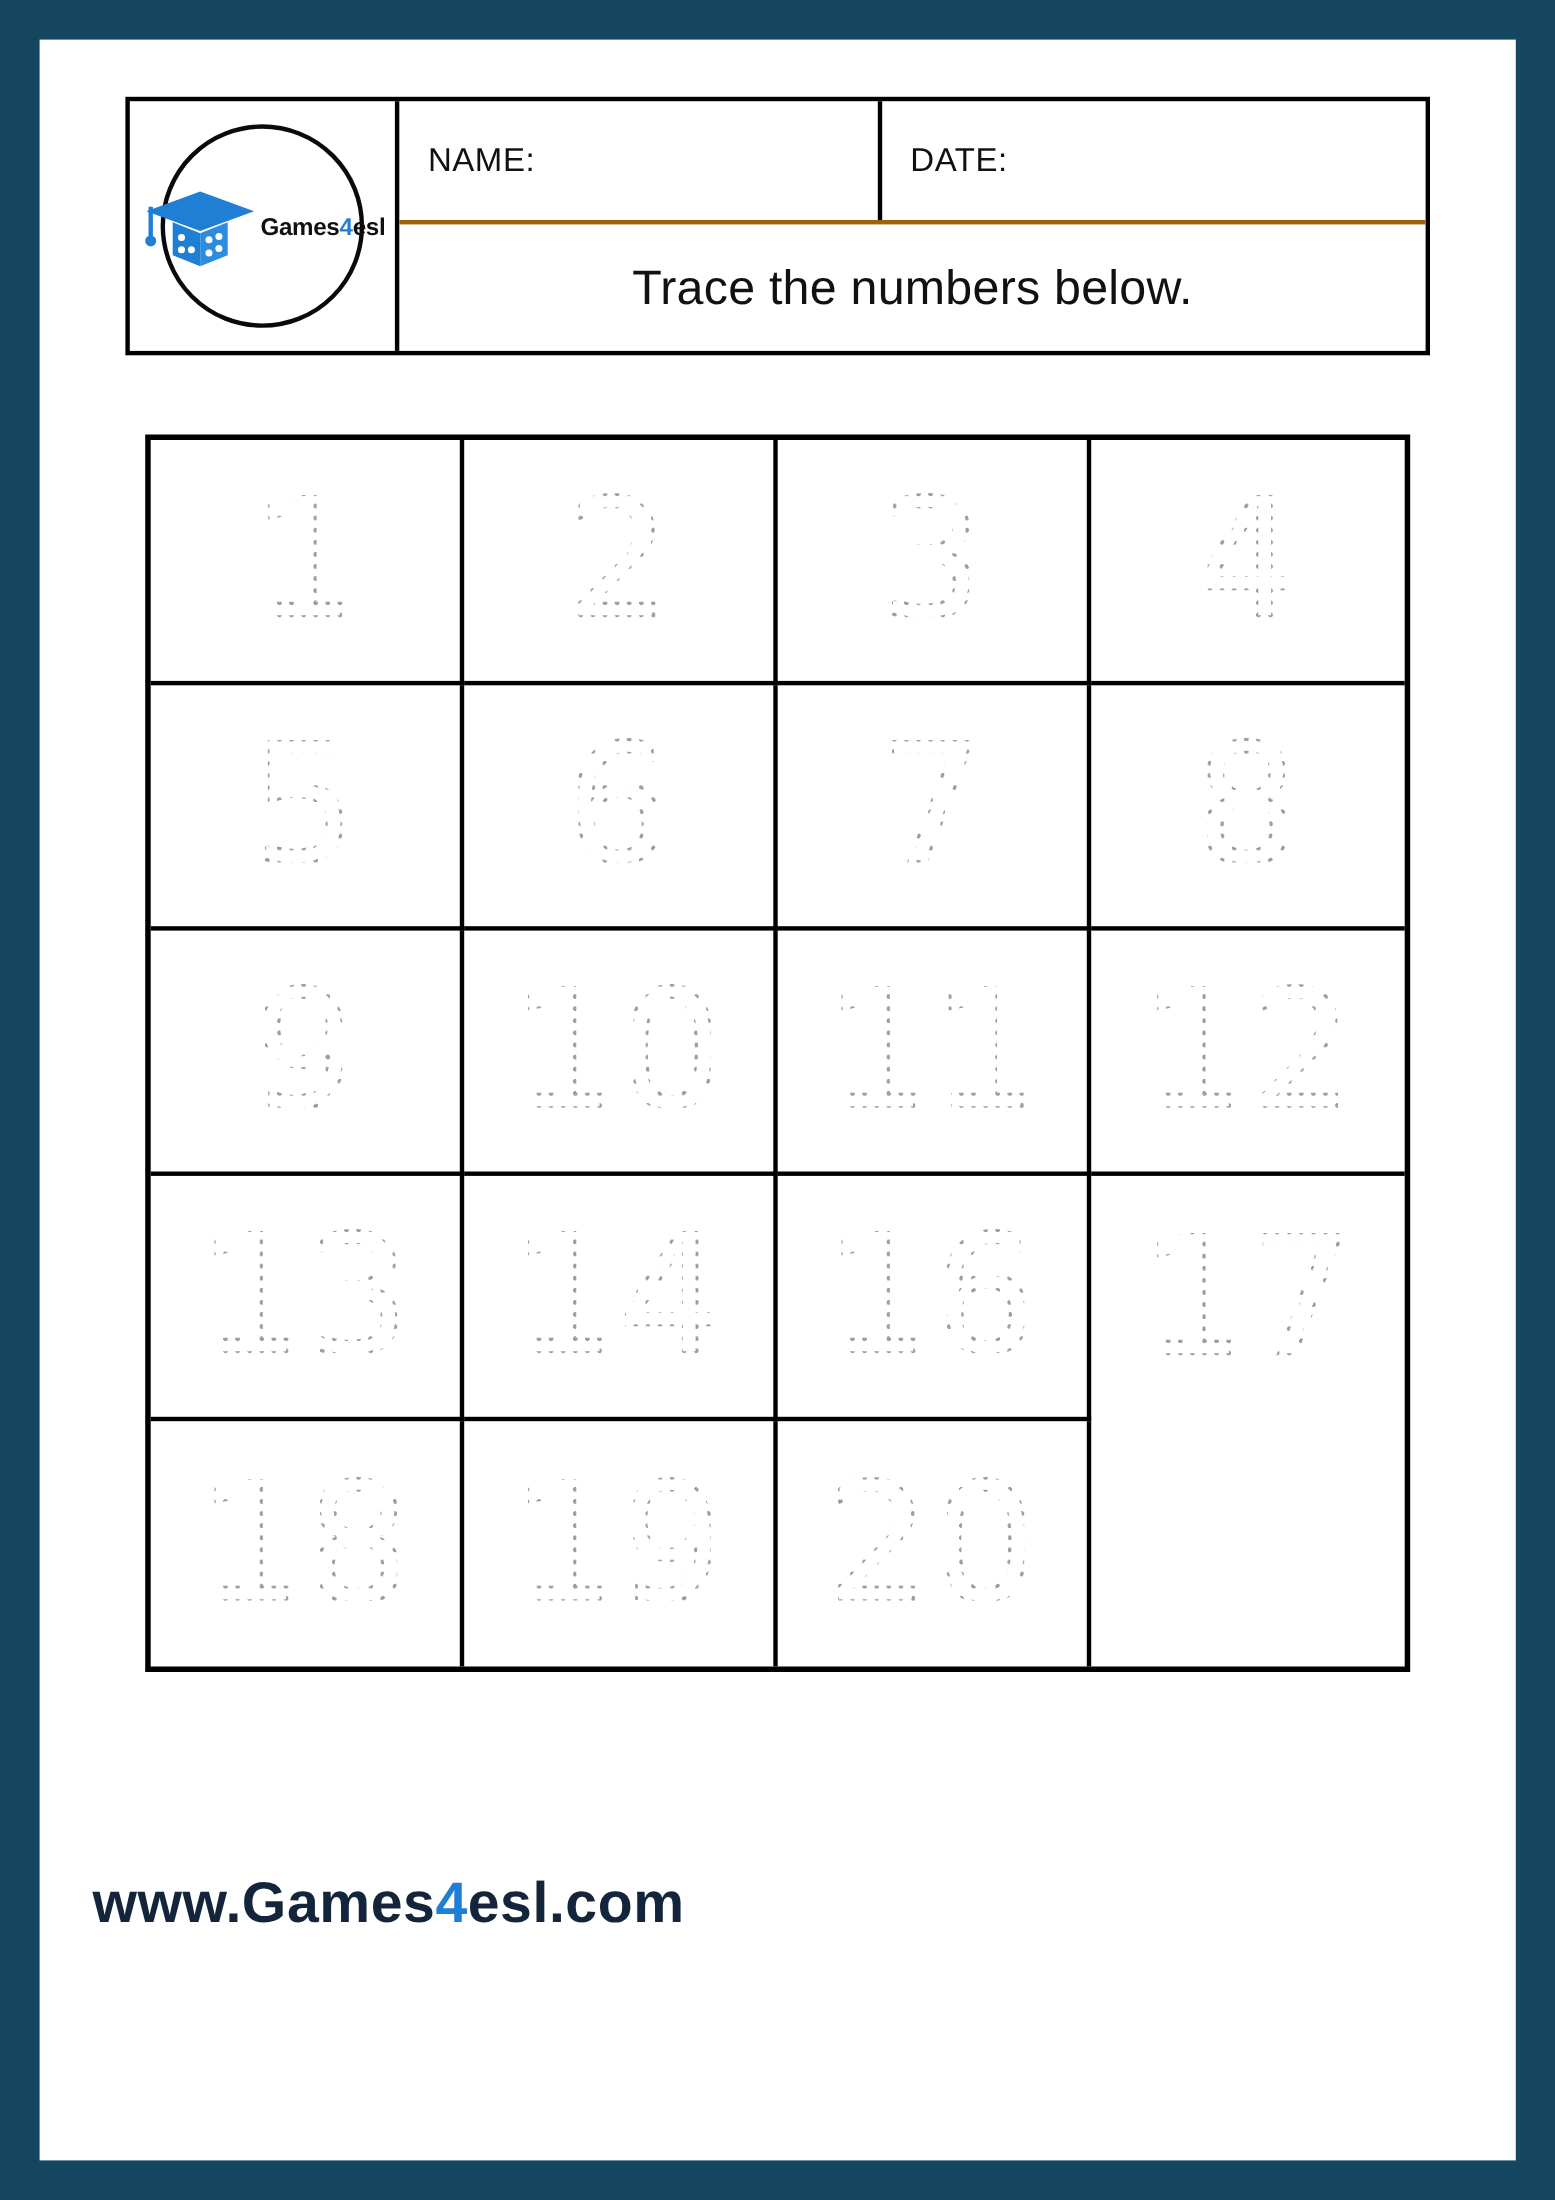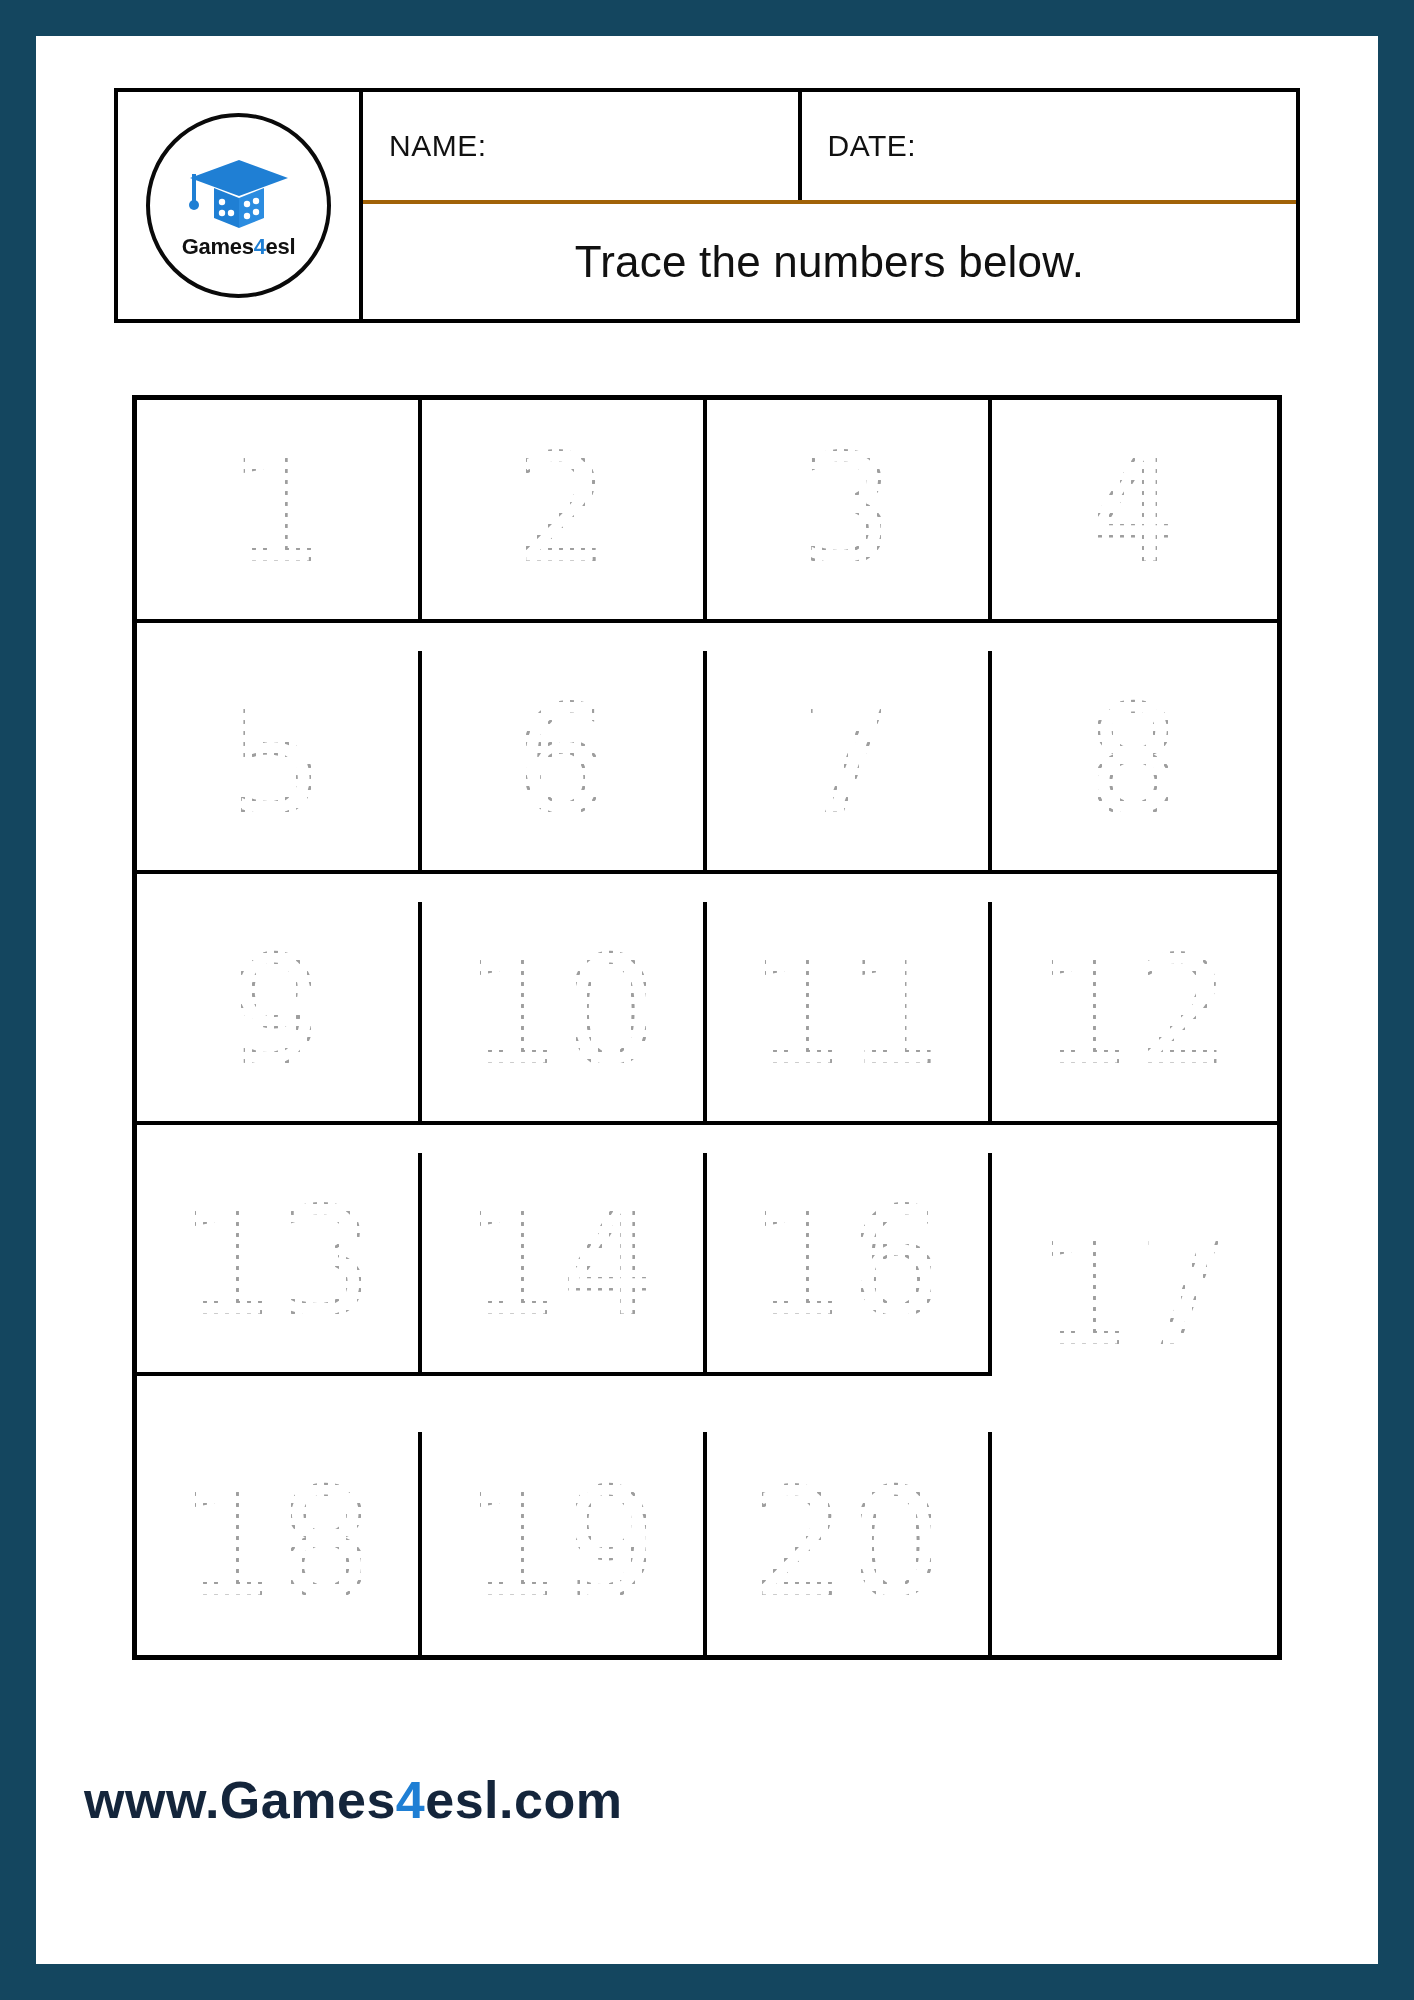--- a/index.html
+++ b/index.html
@@ -48,21 +48,21 @@
     align-items: center;
     justify-content: center;
     box-sizing: border-box;
   }
   .logo {
     width: 185px;
     height: 185px;
     border-radius: 50%;
     border: 4px solid #0a0a0a;
     display: flex;
-    flex-direction: column;
+    flex-direction: row;
     align-items: center;
     justify-content: center;
     box-sizing: border-box;
   }
   .logo svg { display: block; }
   .logo-text {
     font-size: 22px;
     font-weight: bold;
     color: #111;
     letter-spacing: -0.3px;
@@ -120,21 +120,21 @@
     height: 223px;
     border-right: 4px solid #000;
     border-bottom: 4px solid #000;
     box-sizing: border-box;
     display: flex;
     align-items: center;
     justify-content: center;
     position: relative;
   }
   .cell:nth-child(4n) { border-right: none; }
-  .cell:nth-last-child(-n+4) { border-bottom: none; margin-top: 28px; }
+  .cell:nth-last-child(-n+4) { border-bottom: none; }
 
   .trace-num {
     font-size: 150px;
     font-weight: 400;
     line-height: 1;
     color: transparent;
     -webkit-text-stroke: 3px #9e9e9e;
     letter-spacing: 2px;
     font-family: "DejaVu Sans", sans-serif;
     

